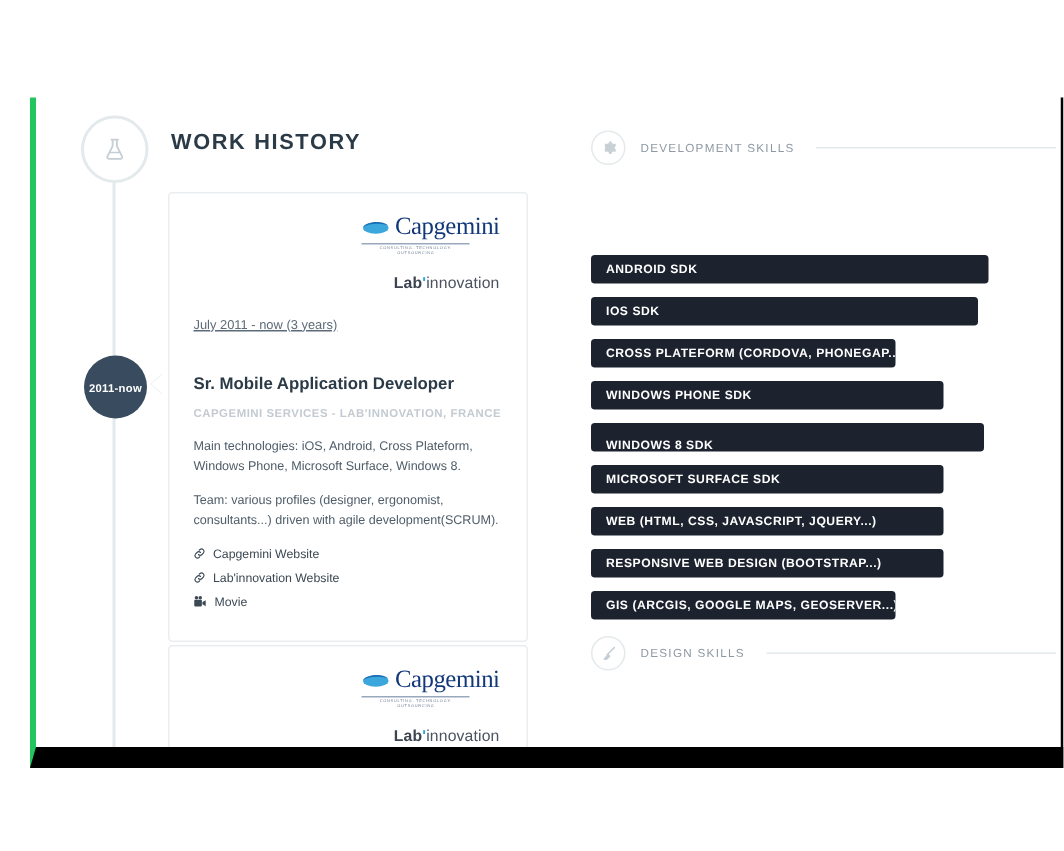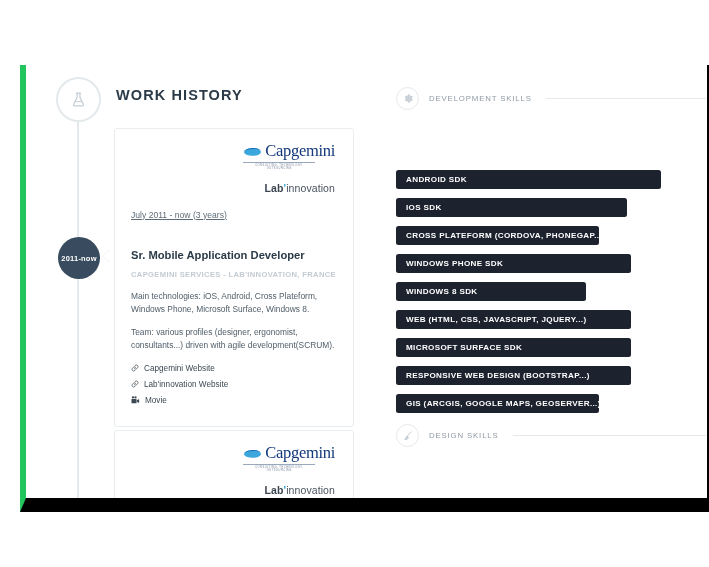--- a/index.html
+++ b/index.html
@@ -15,21 +15,21 @@
     position: relative;
   }
 
   
   #frame {
     position: absolute;
     left: 20px;
     top: 65px;
     width: 689px;
     height: 447px;
-    border-left: 6px solid #22c55e;
+    border-left: 4px solid #22c55e;
     border-right: 2px solid #000000;
     border-bottom: 14px solid #000000;
     box-sizing: border-box;
     background: #ffffff;
     overflow: hidden;
   }
   #viewport {
     position: absolute;
     left: 0;
     top: 0;
@@ -374,37 +374,37 @@
           </svg>
         </span>
         <span class="skill-head-label">DEVELOPMENT SKILLS</span>
         <span class="skill-head-rule"></span>
       </div>
 
       <div class="bars" id="dev-bars" style="top:57px;">
           <div class="bar" style="width: 265px;">
             <span>ANDROID SDK</span>
           </div>
-          <div class="bar" style="width: 231px;">
+          <div class="bar" style="width: 258px;">
             <span>IOS SDK</span>
           </div>
           <div class="bar" style="width: 203px;">
             <span>CROSS PLATEFORM (CORDOVA, PHONEGAP...)</span>
           </div>
           <div class="bar" style="width: 235px;">
             <span>WINDOWS PHONE SDK</span>
           </div>
-          <div class="bar" style="width: 190px;">
+          <div class="bar" style="width: 262px; align-items: flex-end;">
             <span>WINDOWS 8 SDK</span>
+          </div>
+          <div class="bar" style="width: 235px;">
+            <span>MICROSOFT SURFACE SDK</span>
           </div>
           <div class="bar" style="width: 235px;">
             <span>WEB (HTML, CSS, JAVASCRIPT, JQUERY...)</span>
-          </div>
-          <div class="bar" style="width: 235px;">
-            <span>MICROSOFT SURFACE SDK</span>
           </div>
           <div class="bar" style="width: 235px;">
             <span>RESPONSIVE WEB DESIGN (BOOTSTRAP...)</span>
           </div>
           <div class="bar" style="width: 203px;">
             <span>GIS (ARCGIS, GOOGLE MAPS, GEOSERVER...)</span>
           </div>
         </div>
 
       <div class="skill-head" style="top:359px;">

